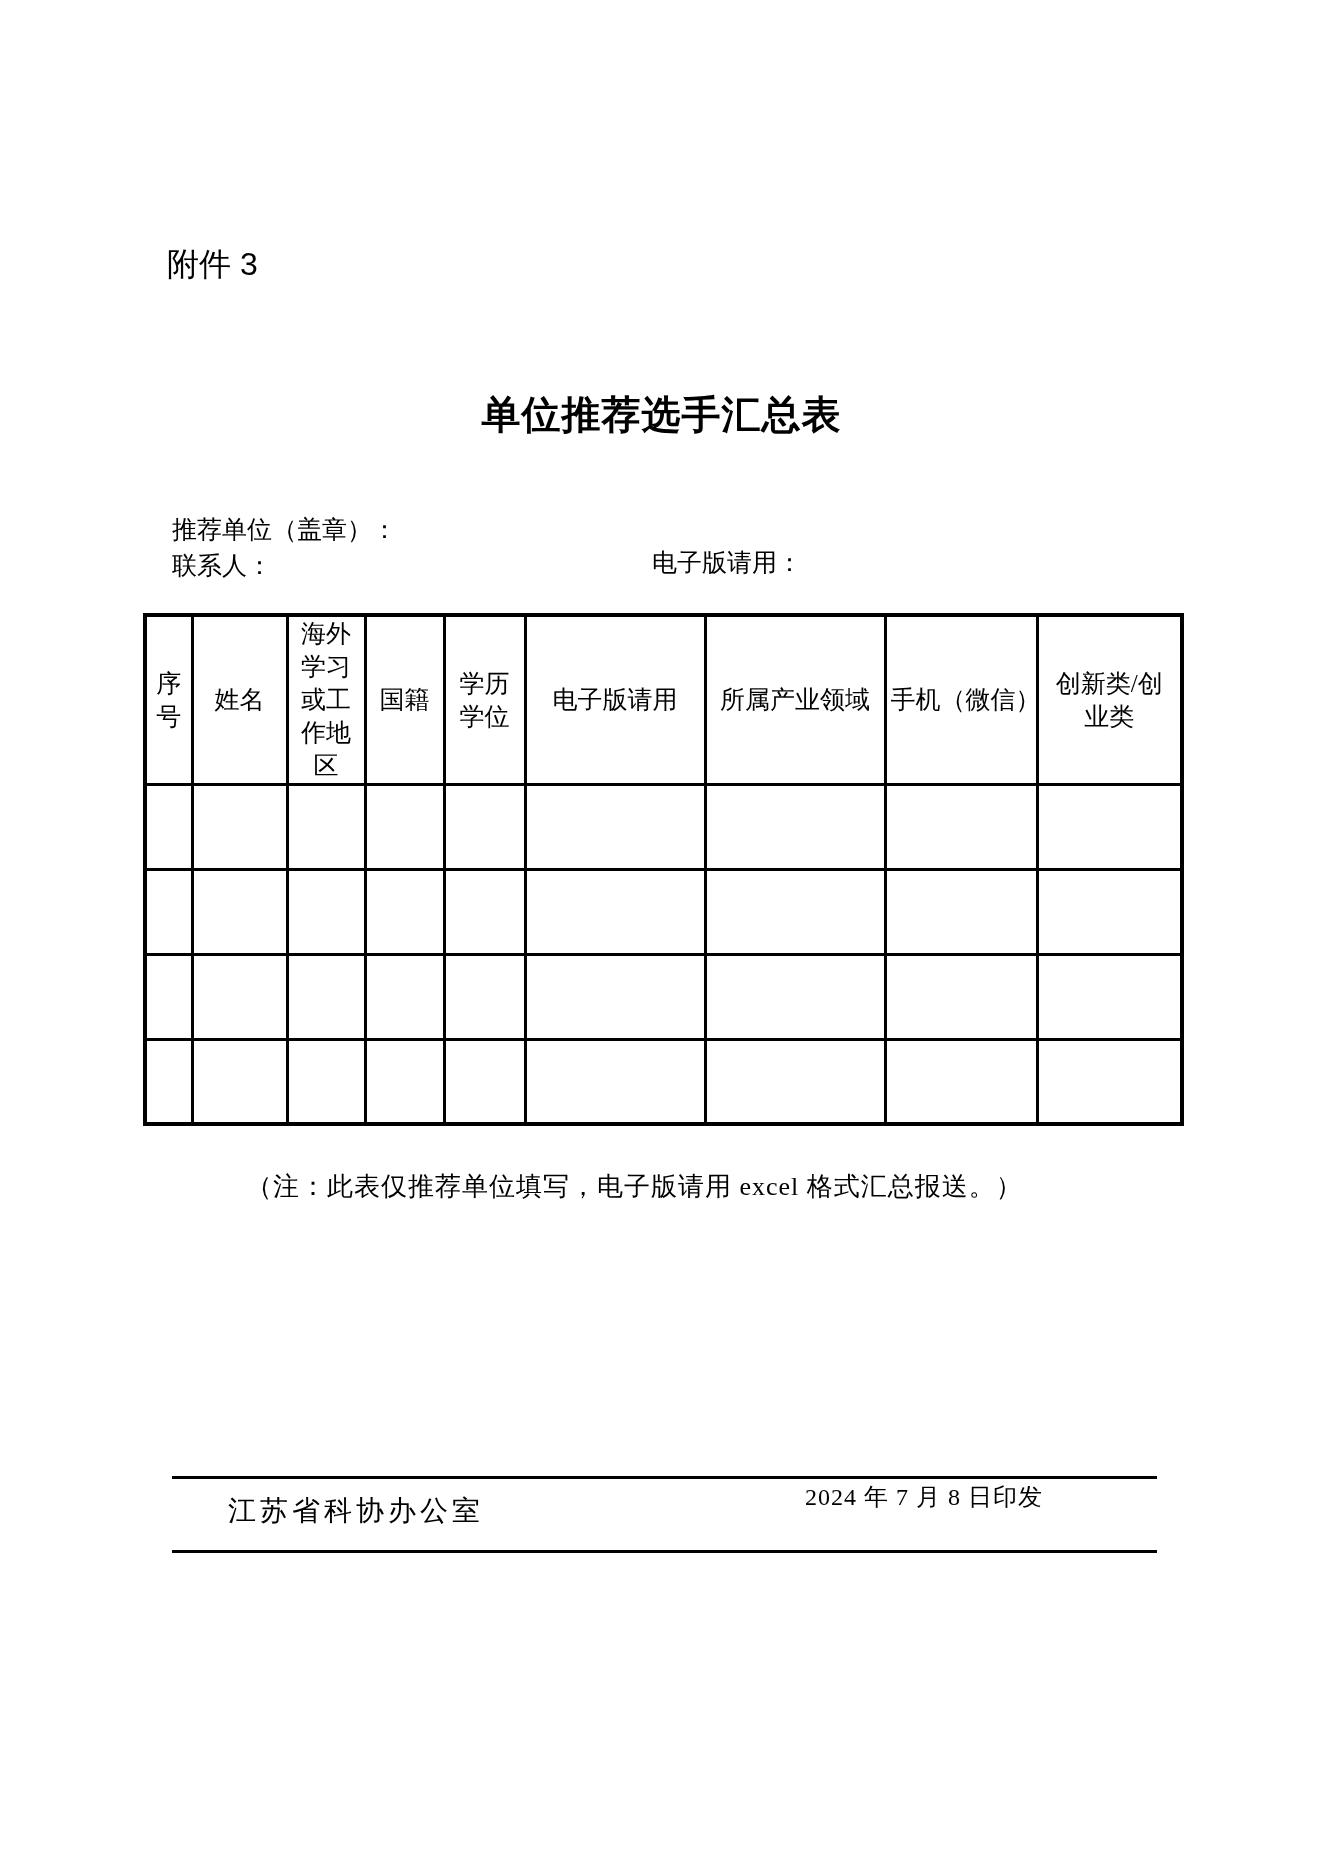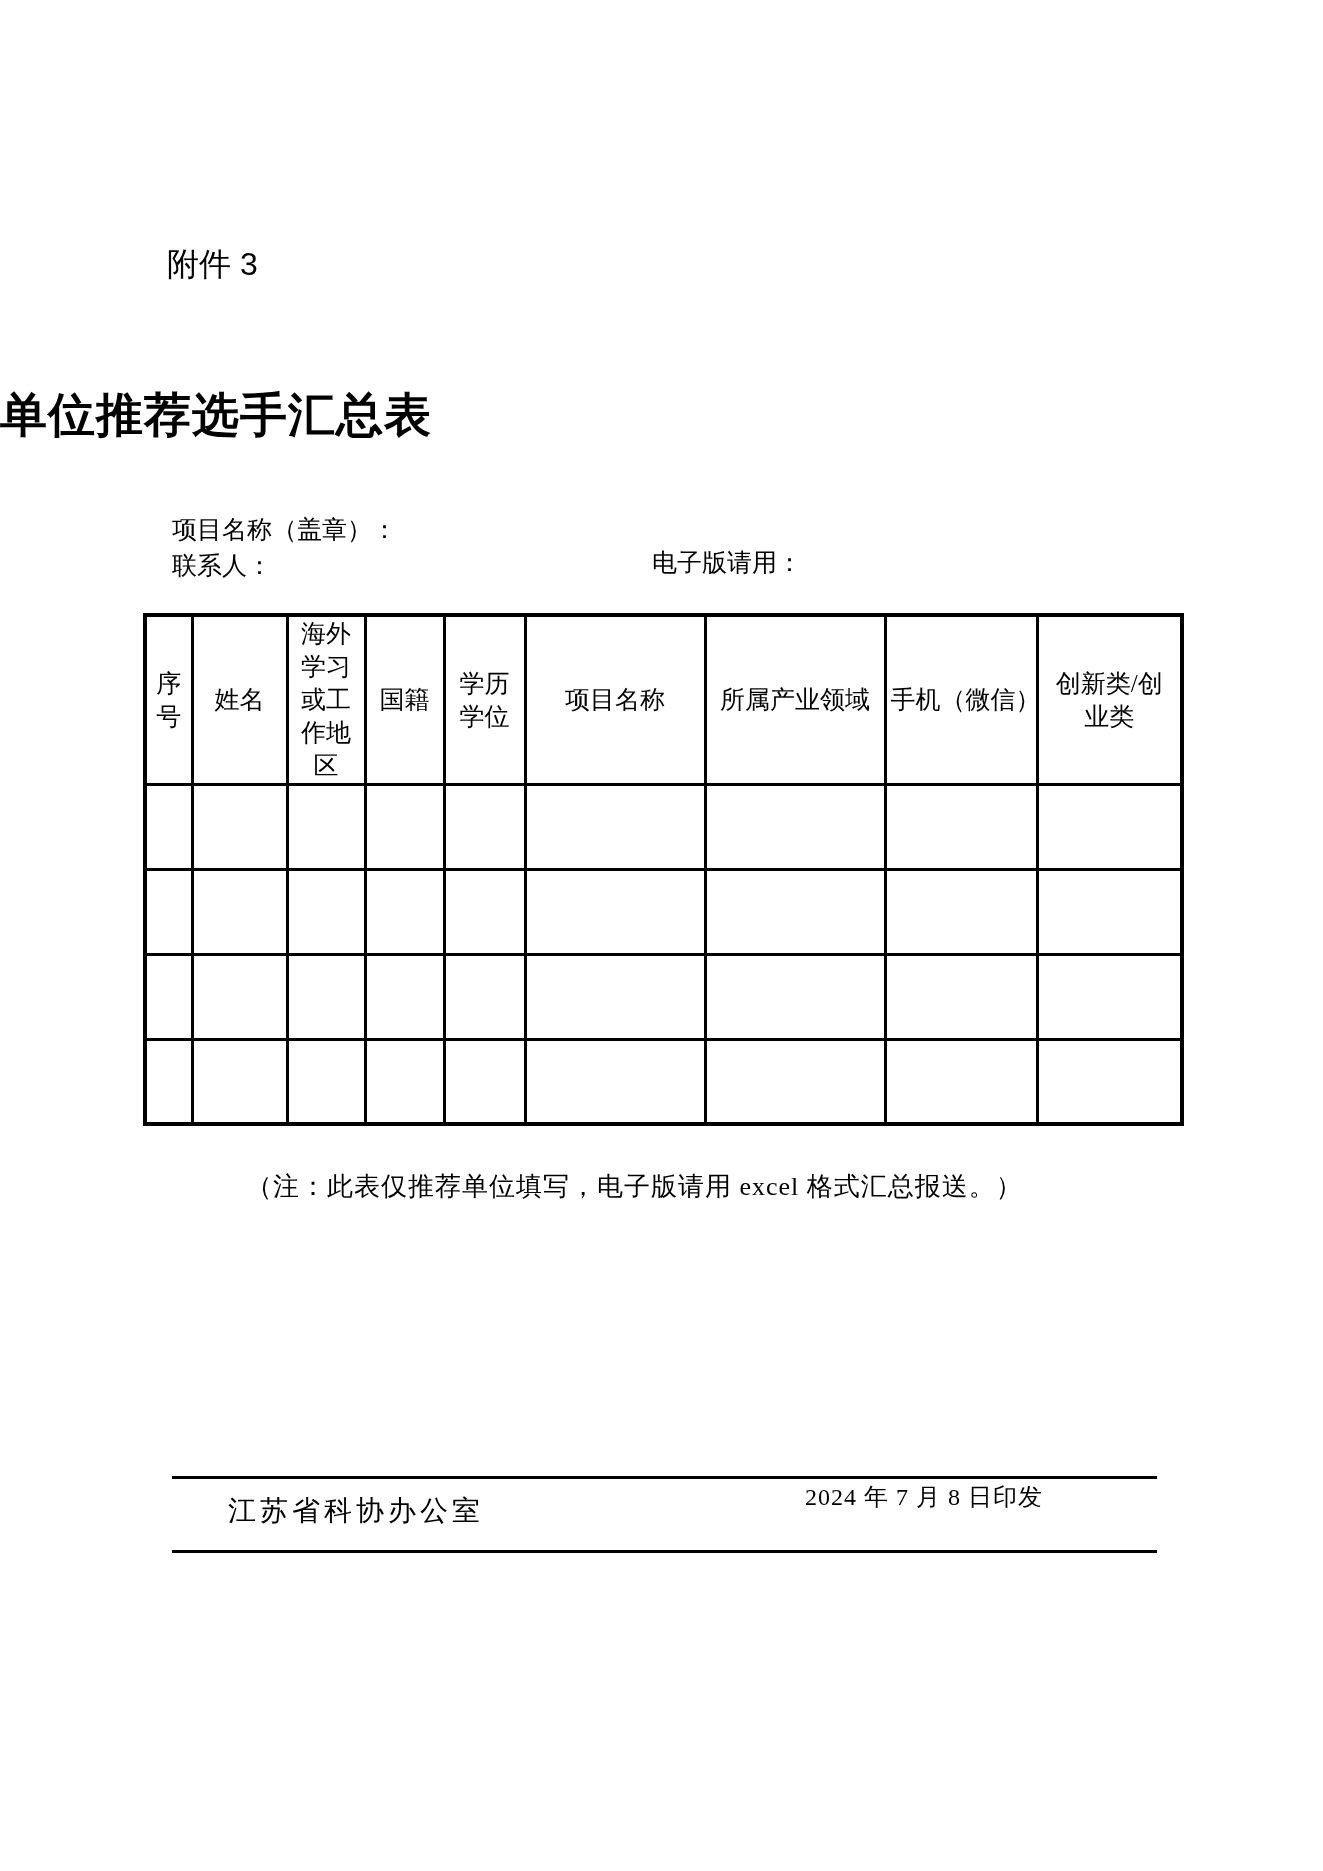--- a/index.html
+++ b/index.html
@@ -10,21 +10,21 @@
     font-family:"Liberation Serif","DejaVu Serif",serif;
     overflow:hidden;
   }
   .attachment{
     position:absolute;left:167px;top:246px;
     font-size:32px;line-height:36px;
     font-family:"Liberation Sans","DejaVu Sans",sans-serif;
   }
   .doc-title{
     position:absolute;left:0;right:0;top:386px;margin:0;
-    text-align:left;font-size:47px;line-height:58px;
+    text-align:center;font-size:39px;line-height:58px;
     font-weight:bold;letter-spacing:1px;
   }
   .field-label{position:absolute;font-size:25px;line-height:30px;}
   .label-unit{left:172px;top:515px;}
   .label-person{left:172px;top:551px;}
   .label-phone{left:652px;top:548px;}
 
   .summary-table{
     position:absolute;left:143px;top:613px;
     width:1037px;table-layout:fixed;
@@ -75,21 +75,21 @@
 </style>
 </head>
 <body>
 
 <div class="page">
 
   <div class="attachment">附件 3</div>
 
   <h1 class="doc-title">单位推荐选手汇总表</h1>
 
-  <div class="field-label label-unit">项目名称（盖章）：</div>
+  <div class="field-label label-unit">推荐单位（盖章）：</div>
 
   <div class="field-label label-person">联系人：</div>
 
   <div class="field-label label-phone">电子版请用：</div>
 
   <table class="summary-table">
     <colgroup>
       <col class="c1">
         <col class="c2">
         <col class="c3">
@@ -100,21 +100,21 @@
         <col class="c8">
         <col class="c9">
     </colgroup>
     <thead>
       <tr>
         <th>序号</th>
         <th class="nowrap">姓名</th>
         <th>海外学习或工作地区</th>
         <th class="nowrap">国籍</th>
         <th>学历学位</th>
-        <th class="nowrap">项目名称</th>
+        <th class="nowrap">电子版请用</th>
         <th class="nowrap">所属产业领域</th>
         <th class="nowrap">手机（微信）</th>
         <th class="tight">创新类/创业类</th>
       </tr>
     </thead>
     <tbody>
       <tr>
         <td></td>
           <td></td>
         <td></td>

